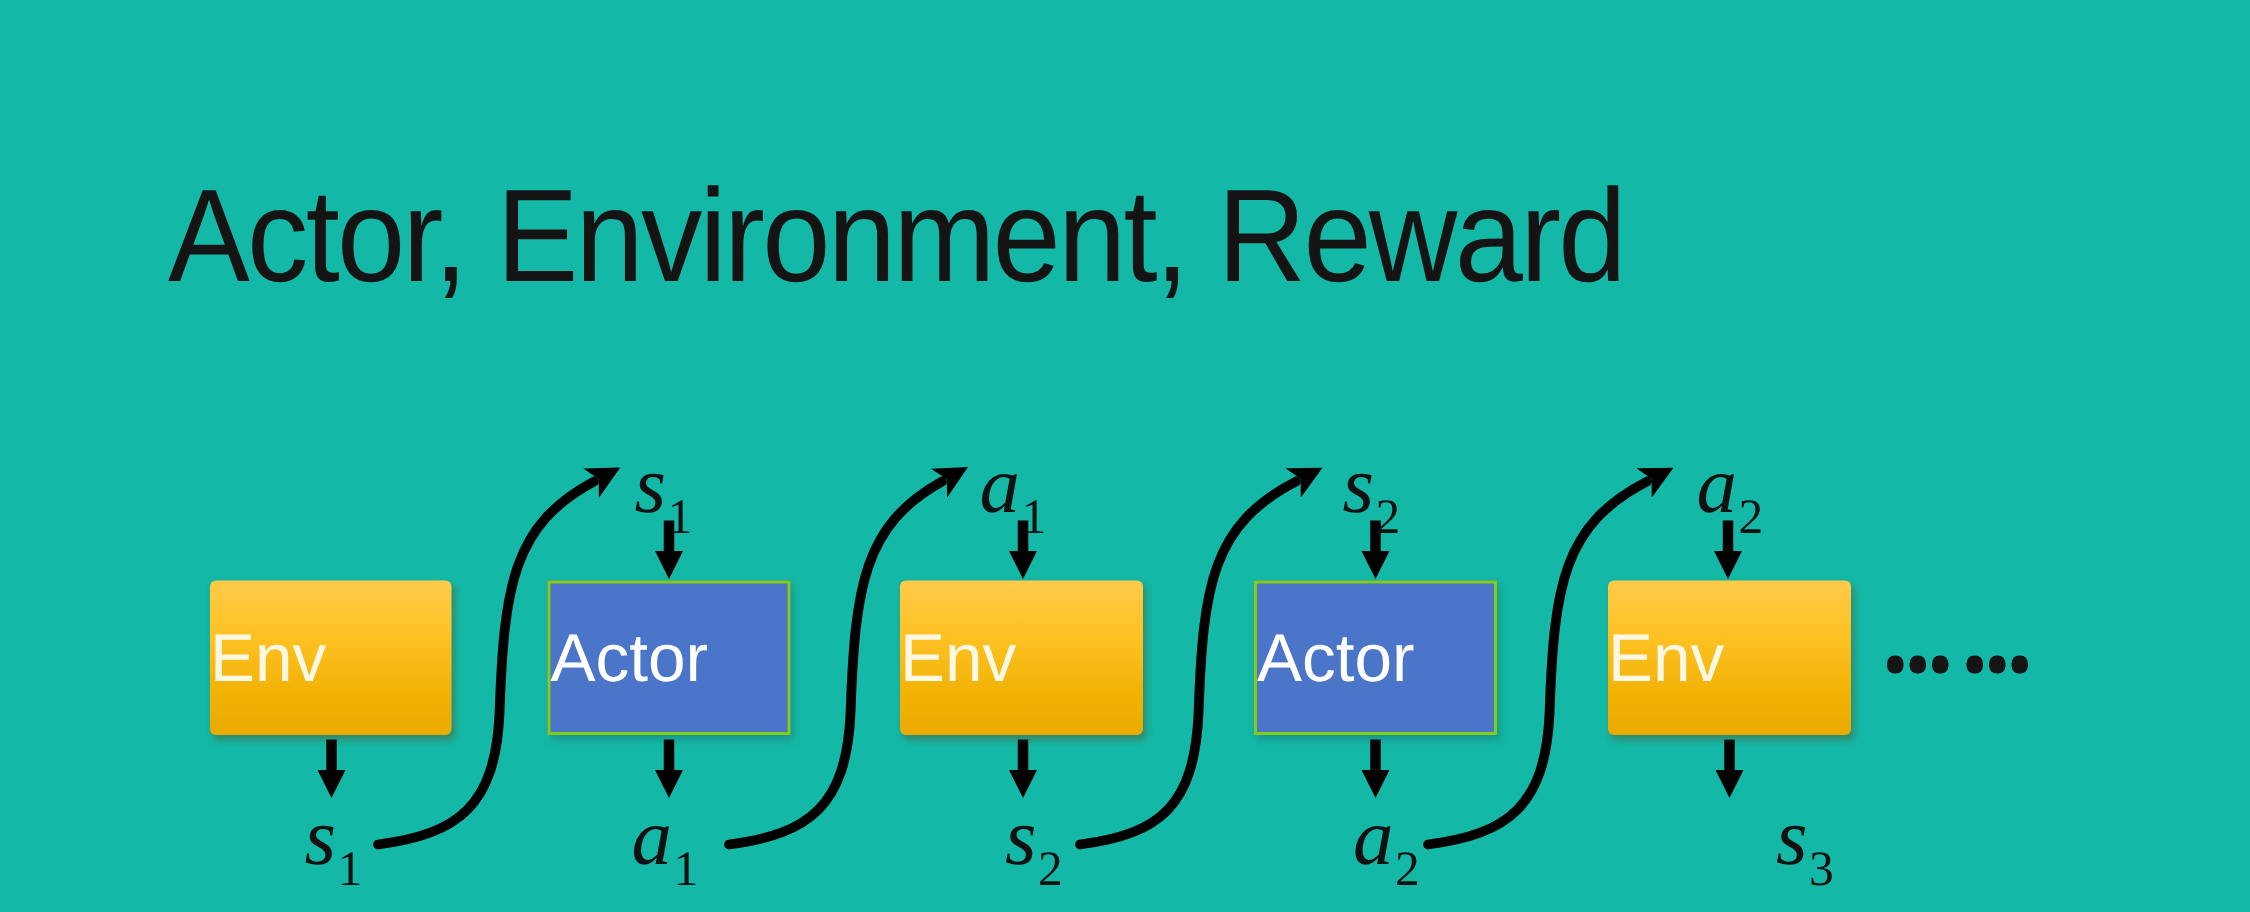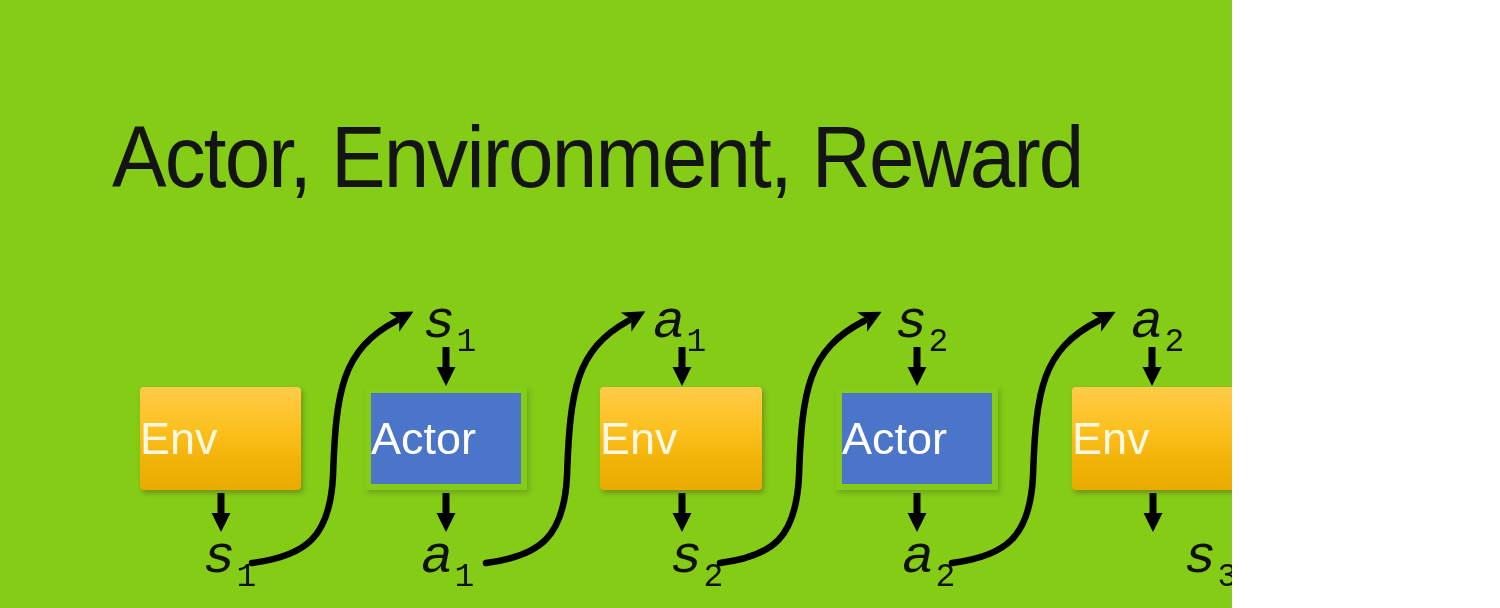--- a/index.html
+++ b/index.html
@@ -1,20 +1,20 @@
 <!DOCTYPE html>
 <html><head>
 <meta charset="utf-8">
 <style>
   html, body { margin: 0; padding: 0; background: #ffffff; }
   .slide {
     position: relative;
-    width: 1232px;
+    width: 1500px;
     height: 608px;
-    background: #84cc16;
+    background: #14b8a6;
     overflow: hidden;
     font-family: "Liberation Sans", sans-serif;
   }
   .title {
     position: absolute;
     left: 112px;
     top: 106px;
     font-size: 88px;
     font-weight: 300;
     letter-spacing: -2px;
@@ -36,41 +36,41 @@
     box-sizing: border-box;
   }
   .box.env {
     background: linear-gradient(180deg, #FFCB49 0%, #FDC122 38%, #F2B206 72%, #EBAA00 100%);
     border-radius: 4px;
     color: #FDF8E3;
     box-shadow: 2px 3px 5px rgba(90, 75, 30, 0.45);
   }
   .box.actor {
     background: #4A75C8;
-    border: 6px solid #84cc16;
+    border: 2px solid #84cc16;
     color: #ffffff;
     box-shadow: 2px 3px 5px rgba(40, 50, 80, 0.25);
   }
   .box1 { left: 140px; }
   .box2 { left: 365px; width: 162px; }
   .box3 { left: 600px; width: 162px; }
   .box4 { left: 836px; width: 162px; }
   .box5 { left: 1072px; width: 162px; }
 
   .arrows {
     position: absolute;
     left: 0; top: 0;
     width: 1500px;
     height: 608px;
   }
 
   .mlabel {
     position: absolute;
     color: #111111;
-    font-family: Liberation Mono, monospace;
+    font-family: Liberation Serif, serif;
     white-space: nowrap;
     line-height: 1;
   }
   .mlabel .mbase {
     font-style: italic;
     font-size: 54px;
   }
   .mlabel .msub {
     font-style: normal;
     font-size: 33px;

